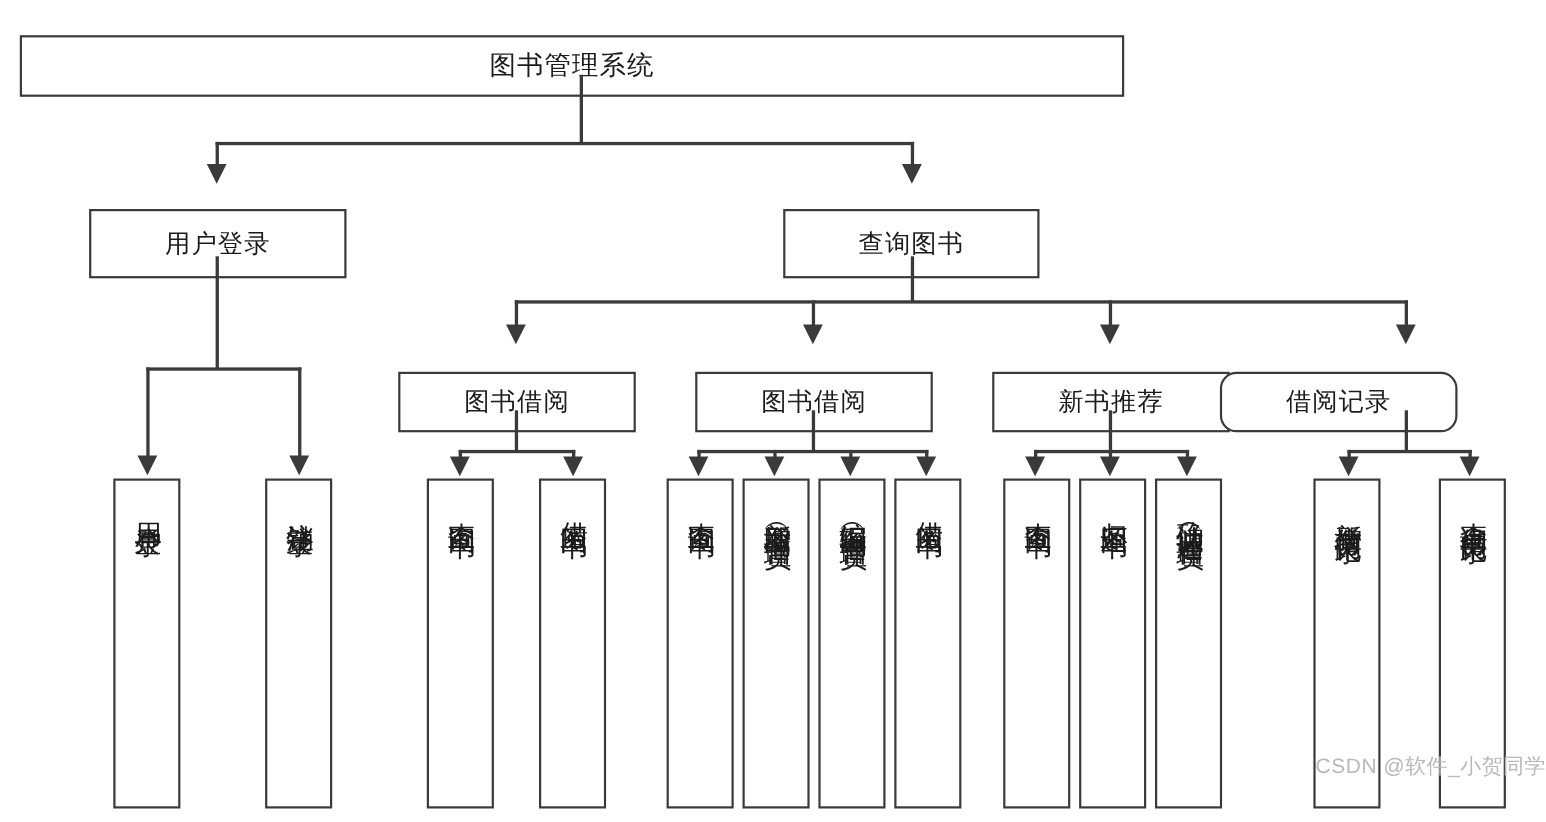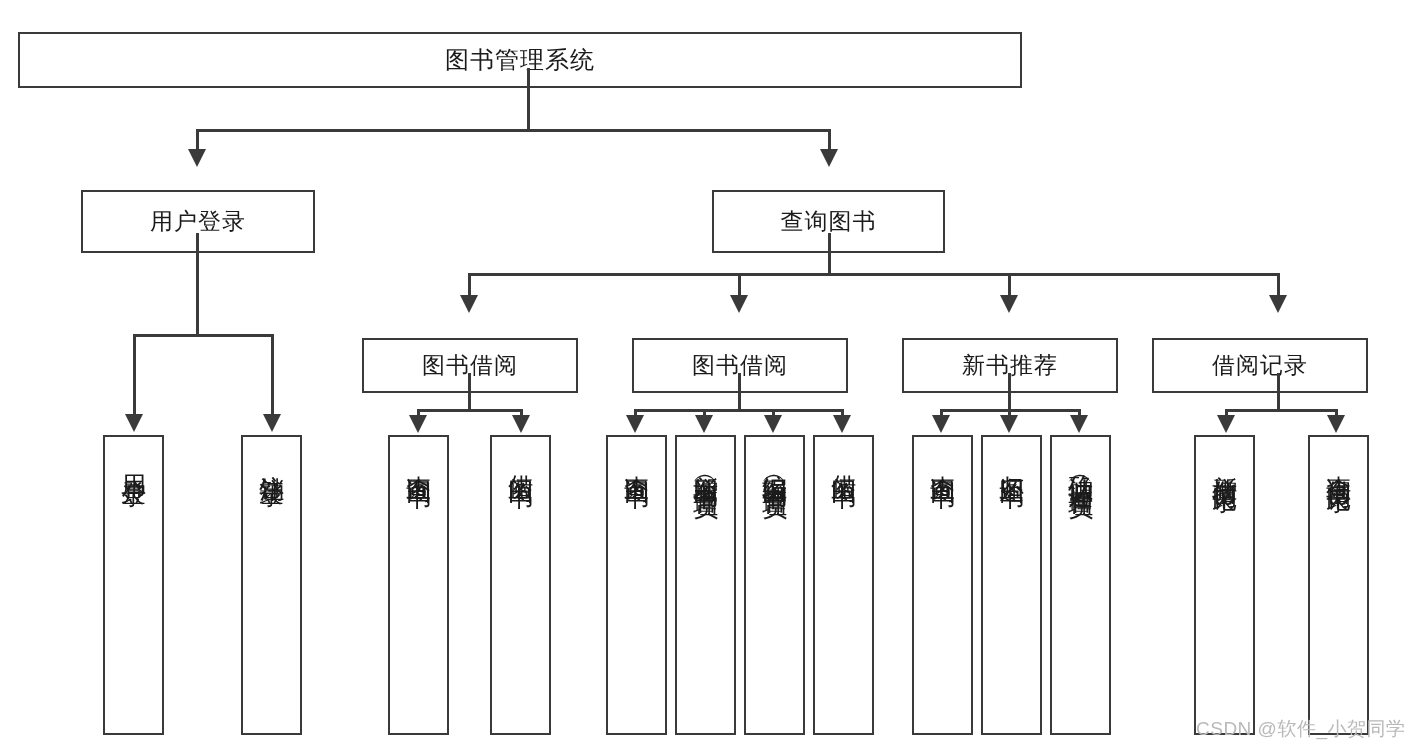--- a/index.html
+++ b/index.html
@@ -122,21 +122,21 @@
 
   <div class="node h" style="left:362px;top:318px;width:216px;height:55px;">
     <span>图书借阅</span>
   </div>
   <div class="node h" style="left:632px;top:318px;width:216px;height:55px;">
     <span>图书借阅</span>
   </div>
   <div class="node h" style="left:902px;top:318px;width:216px;height:55px;">
     <span>新书推荐</span>
   </div>
-  <div class="node h" style="left:1152px;top:318px;width:216px;height:55px;">
+  <div class="node h" style="left:1109px;top:318px;width:216px;height:55px;border-radius:15px;">
     <span>借阅记录</span>
   </div>
 
   <div class="vline" style="left:468px;top:373px;width:3px;height:38px;"></div>
   <div class="hline" style="left:417px;top:409px;width:106px;height:3px;"></div>
   <div class="vline" style="left:417px;top:409px;width:3px;height:10px;"></div>
   <div class="arrow" style="left:409px;top:415px;"></div>
   <div class="vline" style="left:520px;top:409px;width:3px;height:10px;"></div>
   <div class="arrow" style="left:512px;top:415px;"></div>
 
@@ -204,15 +204,15 @@
     <span class="vtext">确认归还（管理员）</span>
   </div>
 
   <div class="node v" style="left:1194px;top:435px;width:61px;height:300px;">
     <span class="vtext">新增借阅记录</span>
   </div>
   <div class="node v" style="left:1308px;top:435px;width:61px;height:300px;">
     <span class="vtext">查询借阅记录</span>
   </div>
 
-  <div id="watermark" style="left:1196px;top:716px;">CSDN @软件_小贺同学</div>
+  <div id="watermark" style="left:1196px;top:684px;">CSDN @软件_小贺同学</div>
 
 </div>
 
 </body></html>

